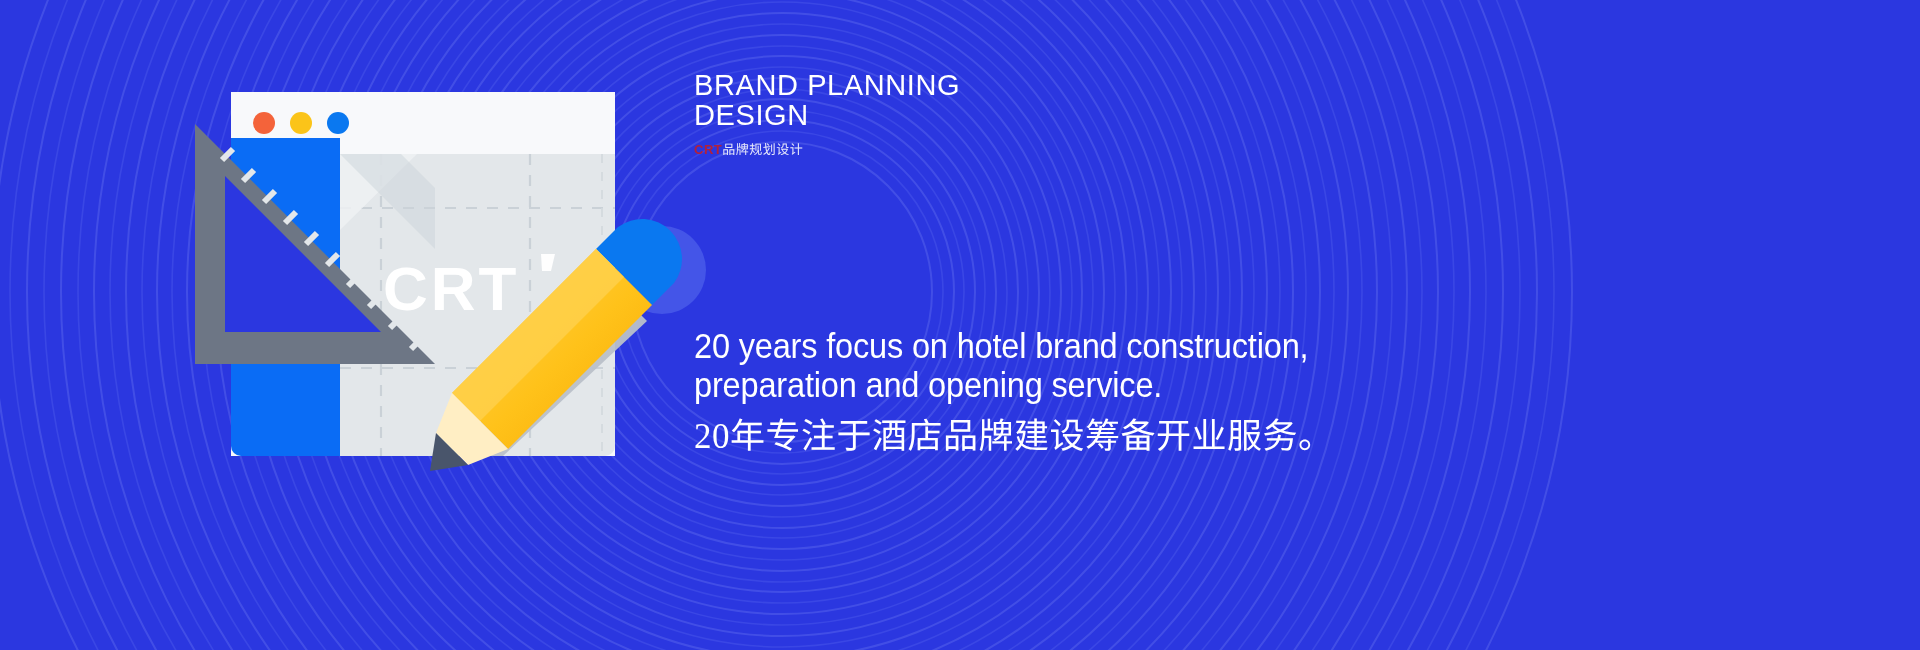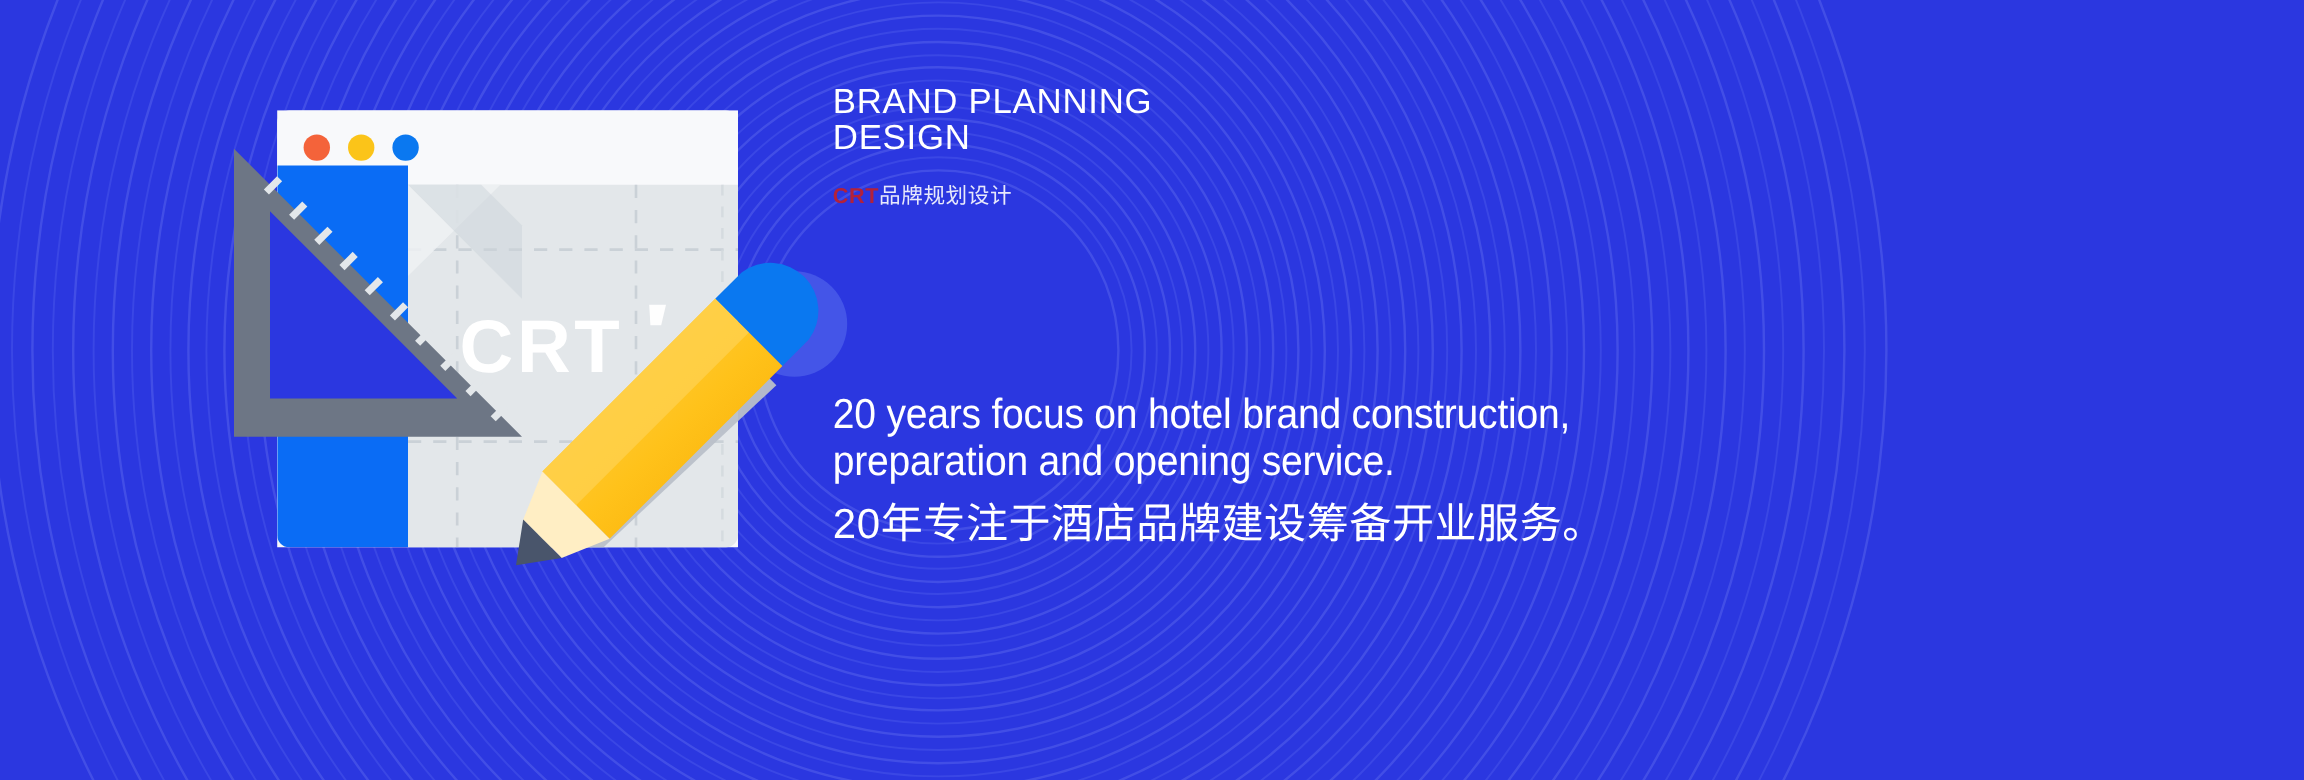--- a/index.html
+++ b/index.html
@@ -31,22 +31,22 @@
   .heading{
     color:#ffffff;
     font-size:29px;
     line-height:30px;
     font-weight:400;
     letter-spacing:0.6px;
     white-space:pre-line;
     margin:0;
   }
   .sub-cn{
-    margin:23px 0 0 0;
-    font-size:18px;
+    margin:10px 0 0 0;
+    font-size:13px;
     line-height:20px;
     letter-spacing:0.5px;
     color:#e8e9fb;
     font-weight:400;
   }
   .sub-cn .crt{color:#b3213a;font-weight:700;letter-spacing:0.5px;}
 
   .tagline-block{position:absolute;left:0;top:326px;width:1100px;}
   .tagline-en{
     color:#ffffff;
@@ -59,20 +59,21 @@
     white-space:pre-line;
     margin:0;
   }
   .tagline-cn{
     color:#ffffff;
     font-size:35px;
     line-height:44px;
     font-weight:400;
     letter-spacing:0.5px;
     margin:11px 0 11px 0;
+    font-family:Liberation Serif, serif;
   }
 </style>
 </head>
 <body>
 
 <div class="banner">
 
   <div class="rings">
     <svg viewBox="0 0 1920 650" xmlns="http://www.w3.org/2000/svg" aria-hidden="true">
       <defs>

